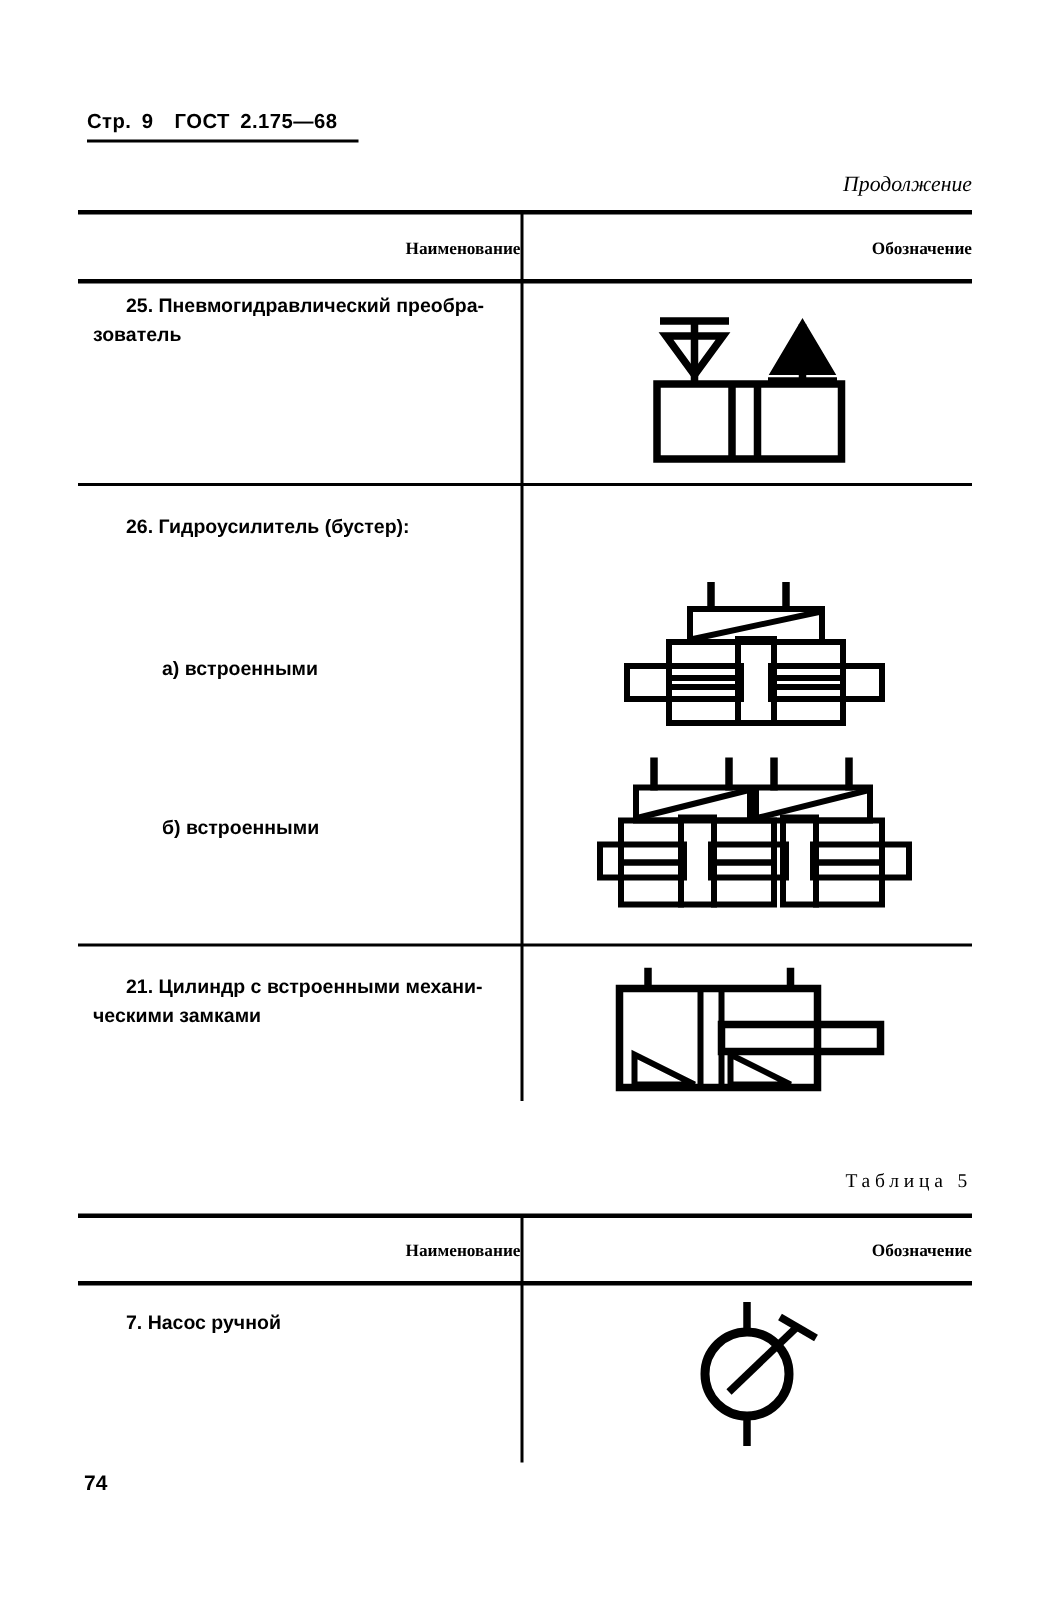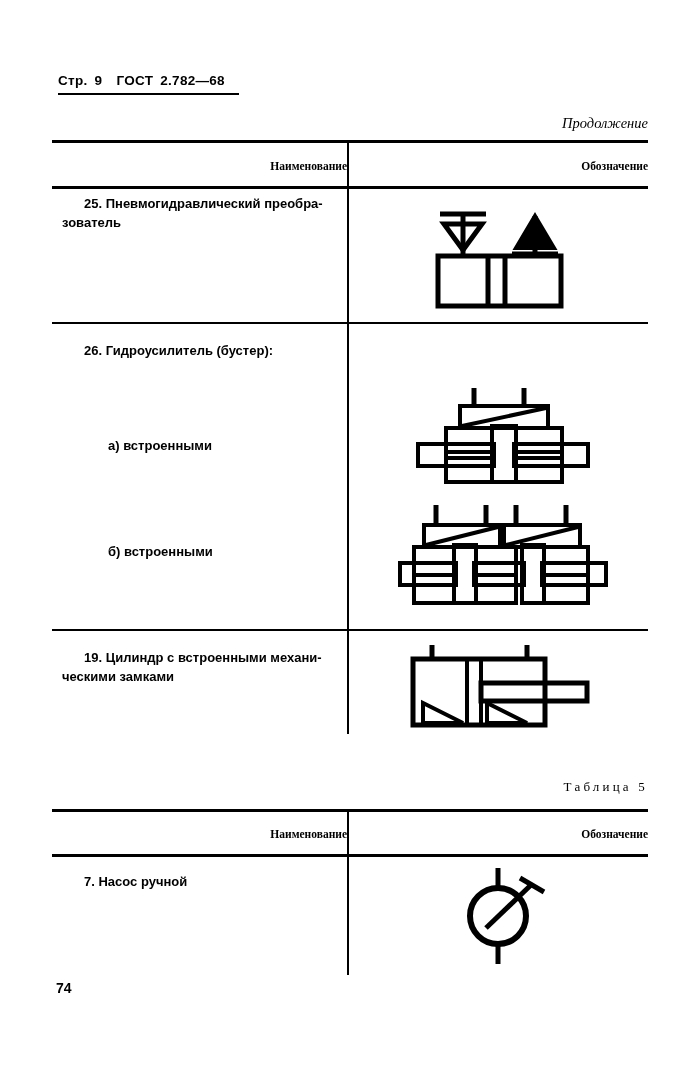--- a/index.html
+++ b/index.html
@@ -111,21 +111,21 @@
     position: absolute;
   }
   .sym svg { display: block; }
 </style>
 </head>
 <body>
 
 <div class="page">
 
   <div class="doc-header">
-    <span>Стр.</span><span class="sp"></span><span>9</span><span class="sp"></span><span class="sp"></span><span>ГОСТ</span><span class="sp"></span><span>2.782—68</span>
+    <span>Стр.</span><span class="sp"></span><span>9</span><span class="sp"></span><span class="sp"></span><span>ГОСТ</span><span class="sp"></span><span>2.175—68</span>
   </div>
   <div class="header-rule"></div>
 
   <div class="continuation">Продолжение</div>
 
   <div class="rule thick" style="top:140px;"></div>
   <div class="col-head name" style="top:160px;">Наименование</div>
   <div class="col-head desig" style="top:160px;">Обозначение</div>
   <div class="rule thick" style="top:186px;"></div>
   <div class="vdivider" style="top:141px; height:593px;"></div>
@@ -212,21 +212,21 @@
 
       <rect x="16" y="72" width="40" height="28" fill="none" stroke="#000" stroke-width="4"></rect>
       <rect x="78" y="72" width="40" height="28" fill="none" stroke="#000" stroke-width="4"></rect>
       <rect x="146" y="72" width="44" height="28" fill="none" stroke="#000" stroke-width="4"></rect>
     </svg>
   </div>
 
   <div class="rule thin" style="top:629px;"></div>
 
   <div class="cell-text" style="top:648px;">
-    <span class="indent">19. Цилиндр с встроенными механи-</span>
+    <span class="indent">21. Цилиндр с встроенными механи-</span>
     <span>ческими замками</span>
   </div>
 
   <div class="sym" style="left:405px; top:645px;">
     <svg width="190" height="90" viewBox="0 0 190 90">
 
       <line x1="27" y1="0" x2="27" y2="16" stroke="#000" stroke-width="5"></line>
       <line x1="122" y1="0" x2="122" y2="16" stroke="#000" stroke-width="5"></line>
 
       <rect x="8" y="14" width="132" height="66" fill="none" stroke="#000" stroke-width="5"></rect>

